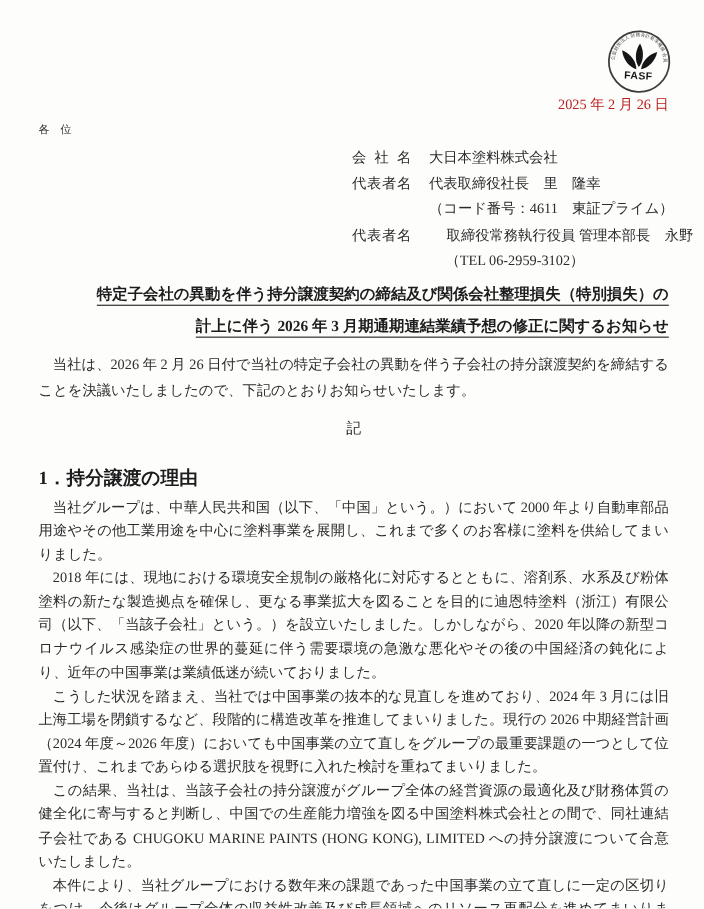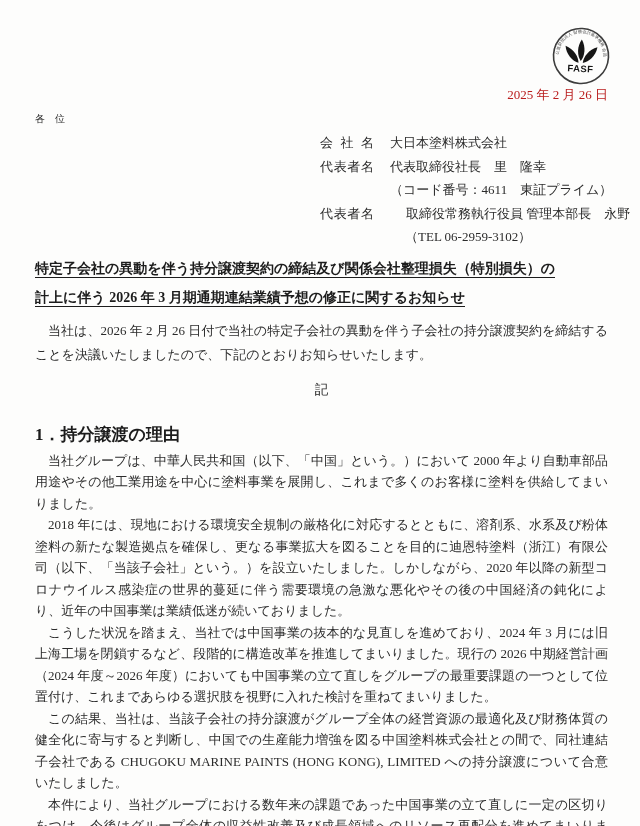--- a/index.html
+++ b/index.html
@@ -55,21 +55,21 @@
     text-align: justify;
     text-align-last: justify;
   }
   .company-row .gap { flex: 0 0 16px; }
   .company-row .value { }
   .company-row.small-value .value { font-size: 13px; letter-spacing: 0; margin-left: 16px; }
   .company-row.tel-row .value { padding-left: 15px; }
   
   .doc-title {
     margin-top: 5px;
-    text-align: left;
+    text-align: right;
     font-weight: bold;
     font-size: 14px;
     line-height: 29px;
     color: #1c1c1c;
   }
   .doc-title .u {
     border-bottom: 1.3px solid #1c1c1c;
     padding-bottom: 1px;
   }
   

